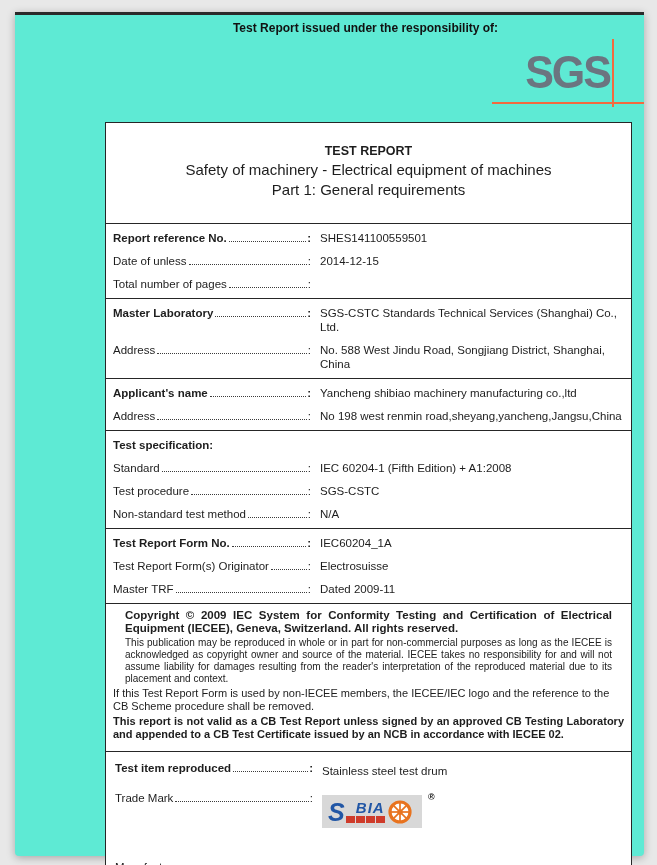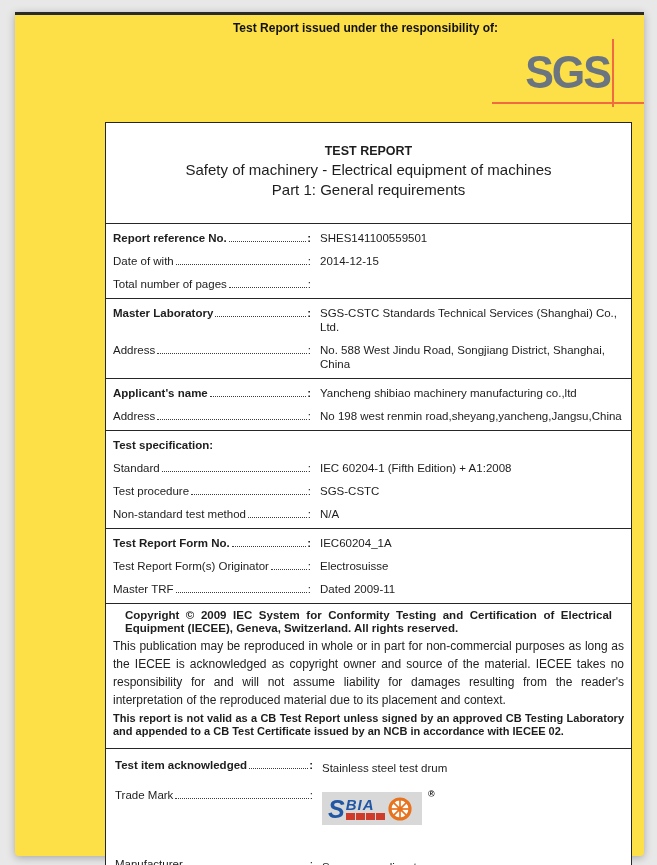--- a/index.html
+++ b/index.html
@@ -6,21 +6,21 @@
   body{
     width:657px;height:865px;
     background:#e8e8e8;
     font-family:"Liberation Sans", sans-serif;
     color:#1d1d1d;
     position:relative;
     overflow:hidden;
   }
   .page{
     position:absolute;left:15px;top:12px;width:629px;height:841px;
-    background:#fde047;
+    background:#5eead4;
     border-top:3px solid #2a2a2a;
     box-shadow:0 2px 8px rgba(0,0,0,.28);
     border-radius:0 0 4px 4px;
   }
   .top-note{
     position:absolute;top:6px;left:0;right:0;
     text-align:center;padding-left:72px;
     font-size:12px;font-weight:bold;color:#111;
   }
   
@@ -49,30 +49,30 @@
   .row{display:flex;align-items:flex-start;padding:4.5px 9px 4.5px 7px;font-size:11.5px;line-height:14px;}
   .row-lg{padding:6.5px 9px;}
   .lbl{display:flex;width:198px;flex-shrink:0;}
   .bold{font-weight:bold;}
   .dots{flex:1;border-bottom:1.5px dotted #3c3c3c;margin:0 1px 3px 2px;min-width:6px;}
   .val{flex:1;padding-left:9px;}
   .val-low{padding-top:3px;}
 
   .copyright{padding:3px 7px 9px;}
   .cp1{font-size:11.5px;font-weight:bold;text-align:justify;line-height:13px;margin:2px 12px;}
-  .cp2{font-size:12px;text-align:justify;line-height:18px;margin:2px 0;color:#222;}
+  .cp2{font-size:10px;text-align:justify;line-height:12px;margin:2px 12px;color:#222;}
   .cp3{font-size:11px;line-height:12.5px;margin:2px 0;}
   .cp4{font-size:11px;font-weight:bold;text-align:justify;line-height:13px;margin:3px 0 1px;}
 
   
   .tm-row{min-height:56px;}
   .tm-wrap{position:relative;display:inline-block;margin:4px 0 2px 0;}
   .tm-box{display:inline-flex;align-items:center;background:#d8d8d8;padding:4px 9px 3px 6px;}
   .tm-s{color:#2156a5;font-style:italic;font-weight:bold;font-size:25px;line-height:22px;margin-right:1px;}
-  .tm-bia-col{display:inline-flex;flex-direction:column;align-items:flex-start;}
+  .tm-bia-col{display:inline-flex;flex-direction:column;align-items:flex-end;}
   .tm-bia{color:#2156a5;font-style:italic;font-weight:bold;font-size:15px;line-height:14px;letter-spacing:1px;}
   .tm-strip{display:flex;gap:1px;margin-top:1px;}
   .rb{width:9px;height:7px;background:#cf3b2a;display:inline-block;}
   .tm-wheel{margin-left:2px;flex-shrink:0;}
   .tm-reg{position:absolute;top:-5px;right:-13px;font-size:9px;font-weight:bold;color:#111;}
 </style>
 </head>
 <body>
 
 <div class="page">
@@ -97,21 +97,21 @@
       <div class="row">
         <div class="lbl bold">
             <span>Report reference No.</span>
             <span class="dots"></span>
             <span>:</span>
           </div>
         <div class="val">SHES141100559501</div>
       </div>
       <div class="row">
         <div class="lbl">
-            <span>Date of with</span>
+            <span>Date of unless</span>
             <span class="dots"></span>
             <span>:</span>
           </div>
         <div class="val">2014-12-15</div>
       </div>
       <div class="row">
         <div class="lbl">
             <span>Total number of pages</span>
             <span class="dots"></span>
             <span>:</span>
@@ -210,27 +210,28 @@
             <span class="dots"></span>
             <span>:</span>
           </div>
         <div class="val">Dated 2009-11</div>
       </div>
     </div>
 
     <div class="section copyright">
       <p class="cp1">Copyright © 2009 IEC System for Conformity Testing and Certification of Electrical Equipment (IECEE), Geneva, Switzerland. All rights reserved.</p>
       <p class="cp2">This publication may be reproduced in whole or in part for non-commercial purposes as long as the IECEE is acknowledged as copyright owner and source of the material. IECEE takes no responsibility for and will not assume liability for damages resulting from the reader's interpretation of the reproduced material due to its placement and context.</p>
+      <p class="cp3">If this Test Report Form is used by non-IECEE members, the IECEE/IEC logo and the reference to the CB Scheme procedure shall be removed.</p>
       <p class="cp4">This report is not valid as a CB Test Report unless signed by an approved CB Testing Laboratory and appended to a CB Test Certificate issued by an NCB in accordance with IECEE 02.</p>
     </div>
 
     <div class="section">
       <div class="row row-lg">
         <div class="lbl bold">
-            <span>Test item acknowledged</span>
+            <span>Test item reproduced</span>
             <span class="dots"></span>
             <span>:</span>
           </div>
         <div class="val val-low">Stainless steel test drum</div>
       </div>
       <div class="row row-lg tm-row">
         <div class="lbl">
             <span>Trade Mark</span>
             <span class="dots"></span>
             <span>:</span>

